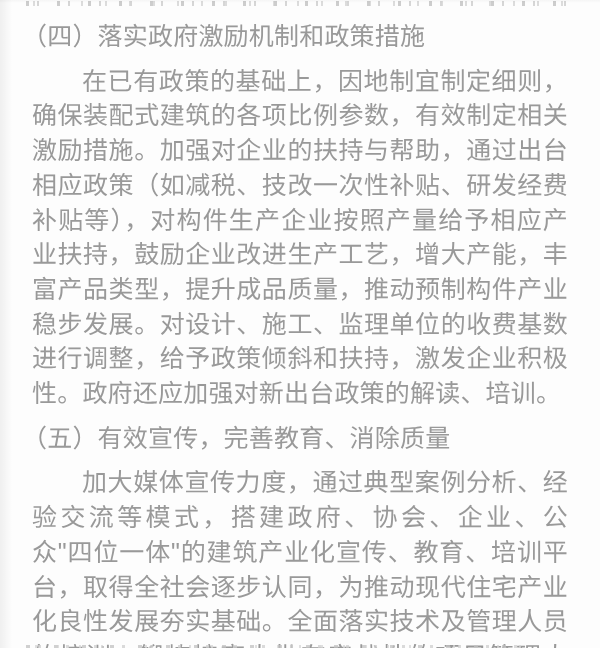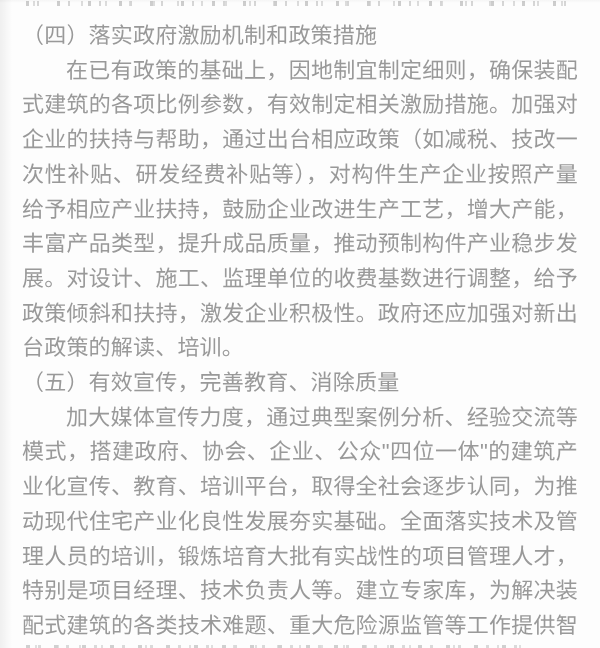--- a/index.html
+++ b/index.html
@@ -34,31 +34,31 @@
     z-index: 3;
   }
   .doc {
     position: absolute;
     top: 0; left: 0;
     box-sizing: border-box;
     width: 600px;
     height: 648px;
     padding: 19px 22px 0 22px;
     font-family: "Liberation Sans", sans-serif;
-    font-size: 22px;
+    font-size: 25px;
     line-height: 34.7px;
     color: #999999;
     text-align: justify;
     text-justify: inter-ideograph;
     letter-spacing: 0.2px;
     filter: blur(0.3px);
     overflow: hidden;
   }
   .heading { margin: 0; font-weight: normal; }
-  .para { margin: 0; text-indent: 2em; }
+  .para { margin: 10px; text-indent: 2em; }
 
   
   .clip-strip {
     position: absolute;
     pointer-events: none;
     filter: blur(0.7px);
     opacity: 0.75;
     z-index: 2;
   }
   .clip-strip.top {

